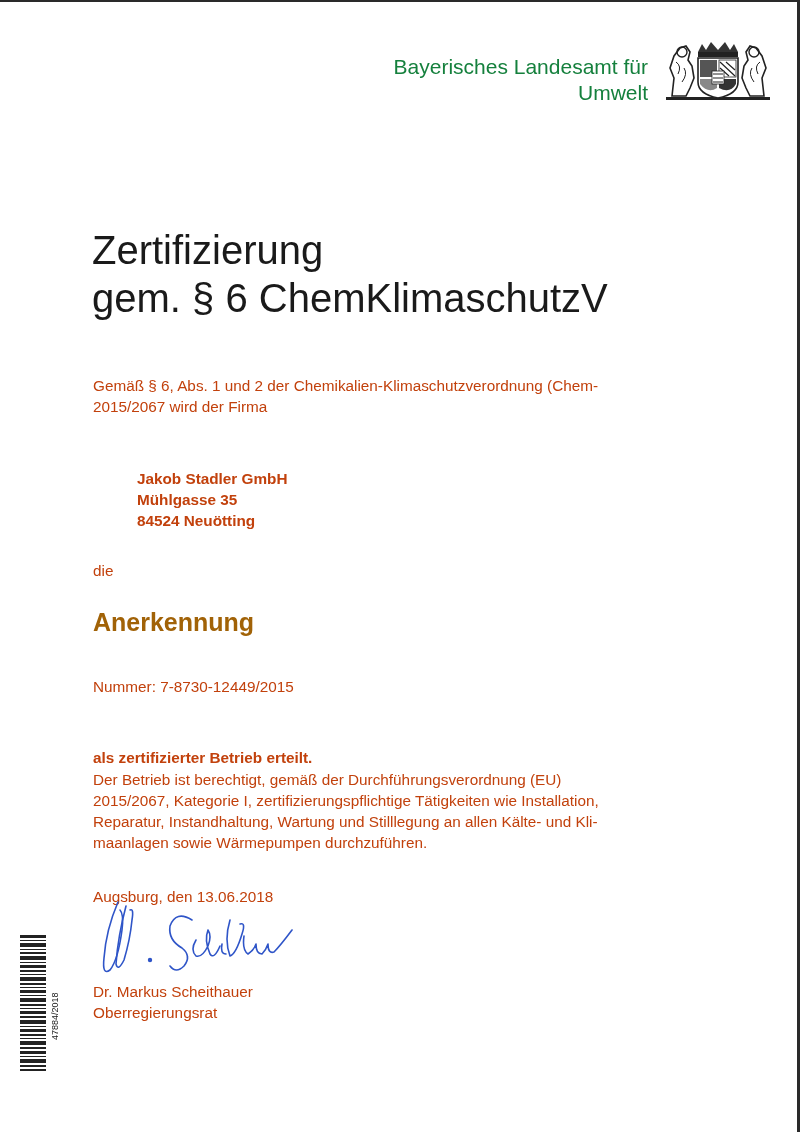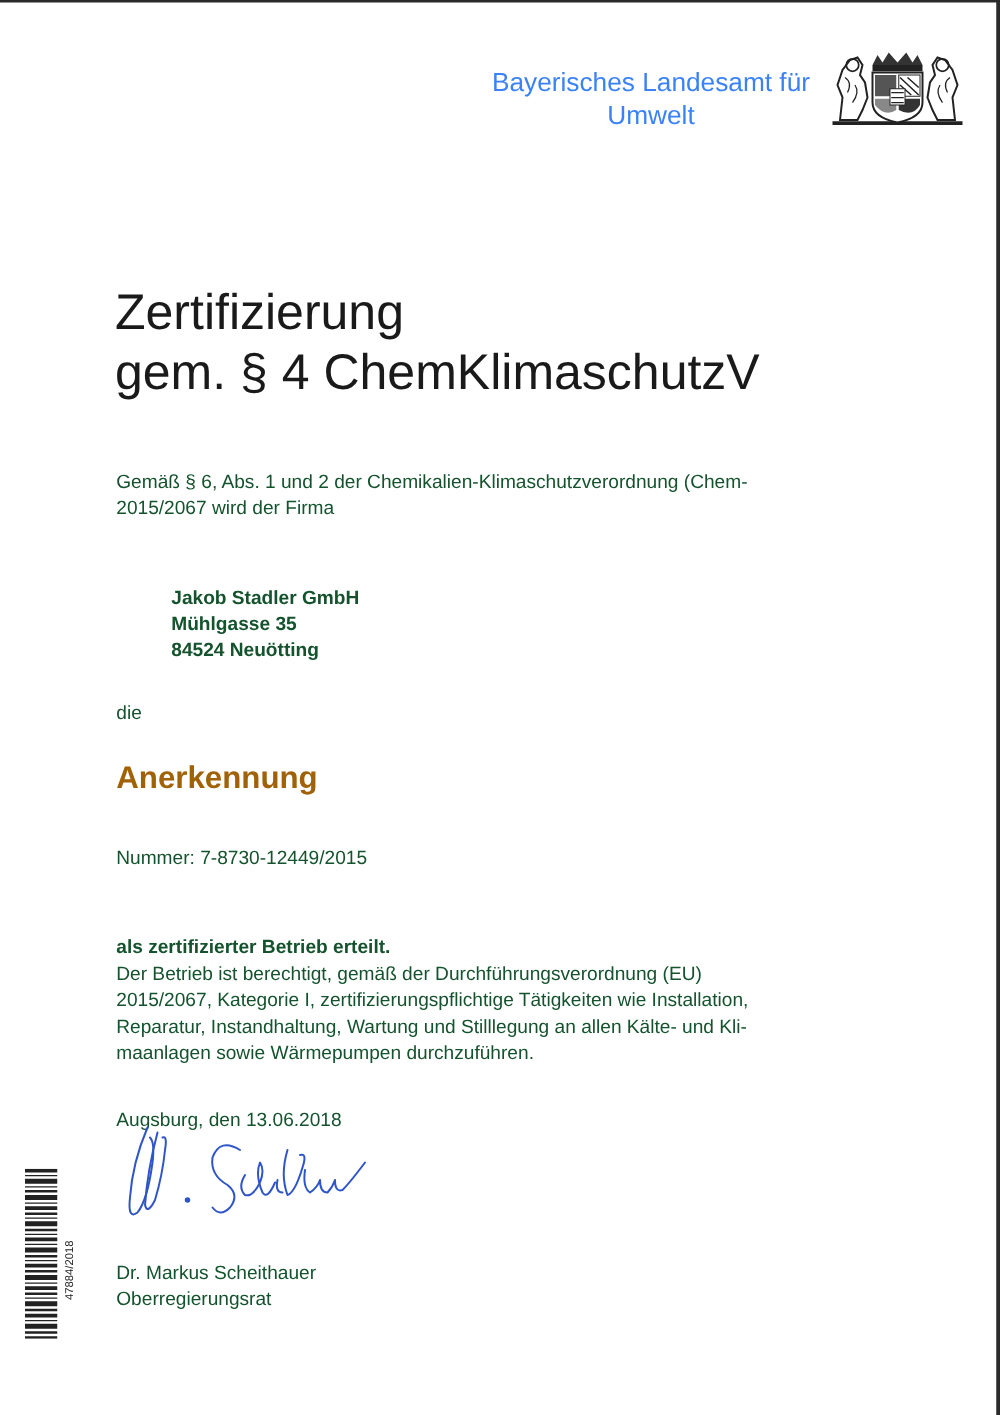--- a/index.html
+++ b/index.html
@@ -4,36 +4,36 @@
   <style>
     html, body { margin: 0; padding: 0; }
     body {
       width: 800px; height: 1132px; position: relative; overflow: hidden;
       background: #ffffff; color: #1e1e1e;
       font-family: "Liberation Sans", sans-serif;
     }
     .page-border-top { position: absolute; left: 0; top: 0; width: 800px; height: 2px; background: #2a2a2a; }
     .page-border-right { position: absolute; right: 0; top: 0; width: 3px; height: 1132px; background: #2a2a2a; }
 
-    .header-authority { position: absolute; right: 152px; top: 54px; text-align: center; font-size: 21px; line-height: 26px; color: #3b82f6; }
+    .header-authority { position: absolute; right: 152px; top: 54px; text-align: right; font-size: 21px; line-height: 26px; color: #15803d; }
     .coat-of-arms { position: absolute; left: 664px; top: 38px; width: 108px; height: 64px; }
 
     .title { position: absolute; left: 92px; top: 226px; font-size: 40px; line-height: 48px; color: #1a1a1a; }
     .title div { white-space: nowrap; }
 
-    .p { position: absolute; left: 93px; font-size: 15.3px; line-height: 21px; color: #14532d; white-space: nowrap; }
+    .p { position: absolute; left: 93px; font-size: 15.3px; line-height: 21px; color: #c2410c; white-space: nowrap; }
     .intro { top: 375px; }
     .company { top: 468px; font-weight: bold; margin-left: 44px; }
     .die { top: 560px; }
     .heading { position: absolute; left: 93px; top: 608px; font-size: 25px; font-weight: bold; color: #a16207; }
     .number { top: 676px; }
     .granted { top: 725px; font-weight: bold; margin-top: 22px; }
     .permission { top: 769px; }
     .place-date { top: 886px; }
-    .signer { top: 981px; margin-top: 27px; }
+    .signer { top: 981px; }
 
     .signature { position: absolute; left: 96px; top: 900px; width: 200px; height: 82px; }
 
     .barcode { position: absolute; left: 20px; top: 935px; width: 26px; height: 136px; }
     .barcode-number { position: absolute; left: 50px; top: 1040px; font-size: 9px; color: #222;
       transform: rotate(-90deg); transform-origin: left top; white-space: nowrap; }
   </style>
 </head>
 <body>
 
@@ -64,21 +64,21 @@
   <rect x="55" y="22" width="17" height="17" fill="#fff" stroke="#222" stroke-width="0.8"></rect>
   <path d="M56 24 L71 38 M56 30 L65 38 M62 24 L71 32" stroke="#222" stroke-width="1.2"></path>
   <path d="M36 41 H53 V50 Q44 56 36 46 Z" fill="#888"></path>
   <path d="M55 41 H72 V46 Q66 56 55 50 Z" fill="#333"></path>
   <rect x="48" y="33" width="12" height="13" fill="#fff" stroke="#222" stroke-width="0.8"></rect>
   <path d="M49 36 H59 M49 40 H59 M49 44 H59" stroke="#222" stroke-width="1"></path>
 </svg>
 
 <div class="title">
   <div>Zertifizierung</div>
-  <div>gem. § 4 ChemKlimaschutzV</div>
+  <div>gem. § 6 ChemKlimaschutzV</div>
 </div>
 
 <div class="p intro">
   <div>Gemäß § 6, Abs. 1 und 2 der Chemikalien-Klimaschutzverordnung (Chem-</div>
   <div>2015/2067 wird der Firma</div>
 </div>
 
 <div class="p company">
   <div>Jakob Stadler GmbH</div>
   <div>Mühlgasse 35</div>

